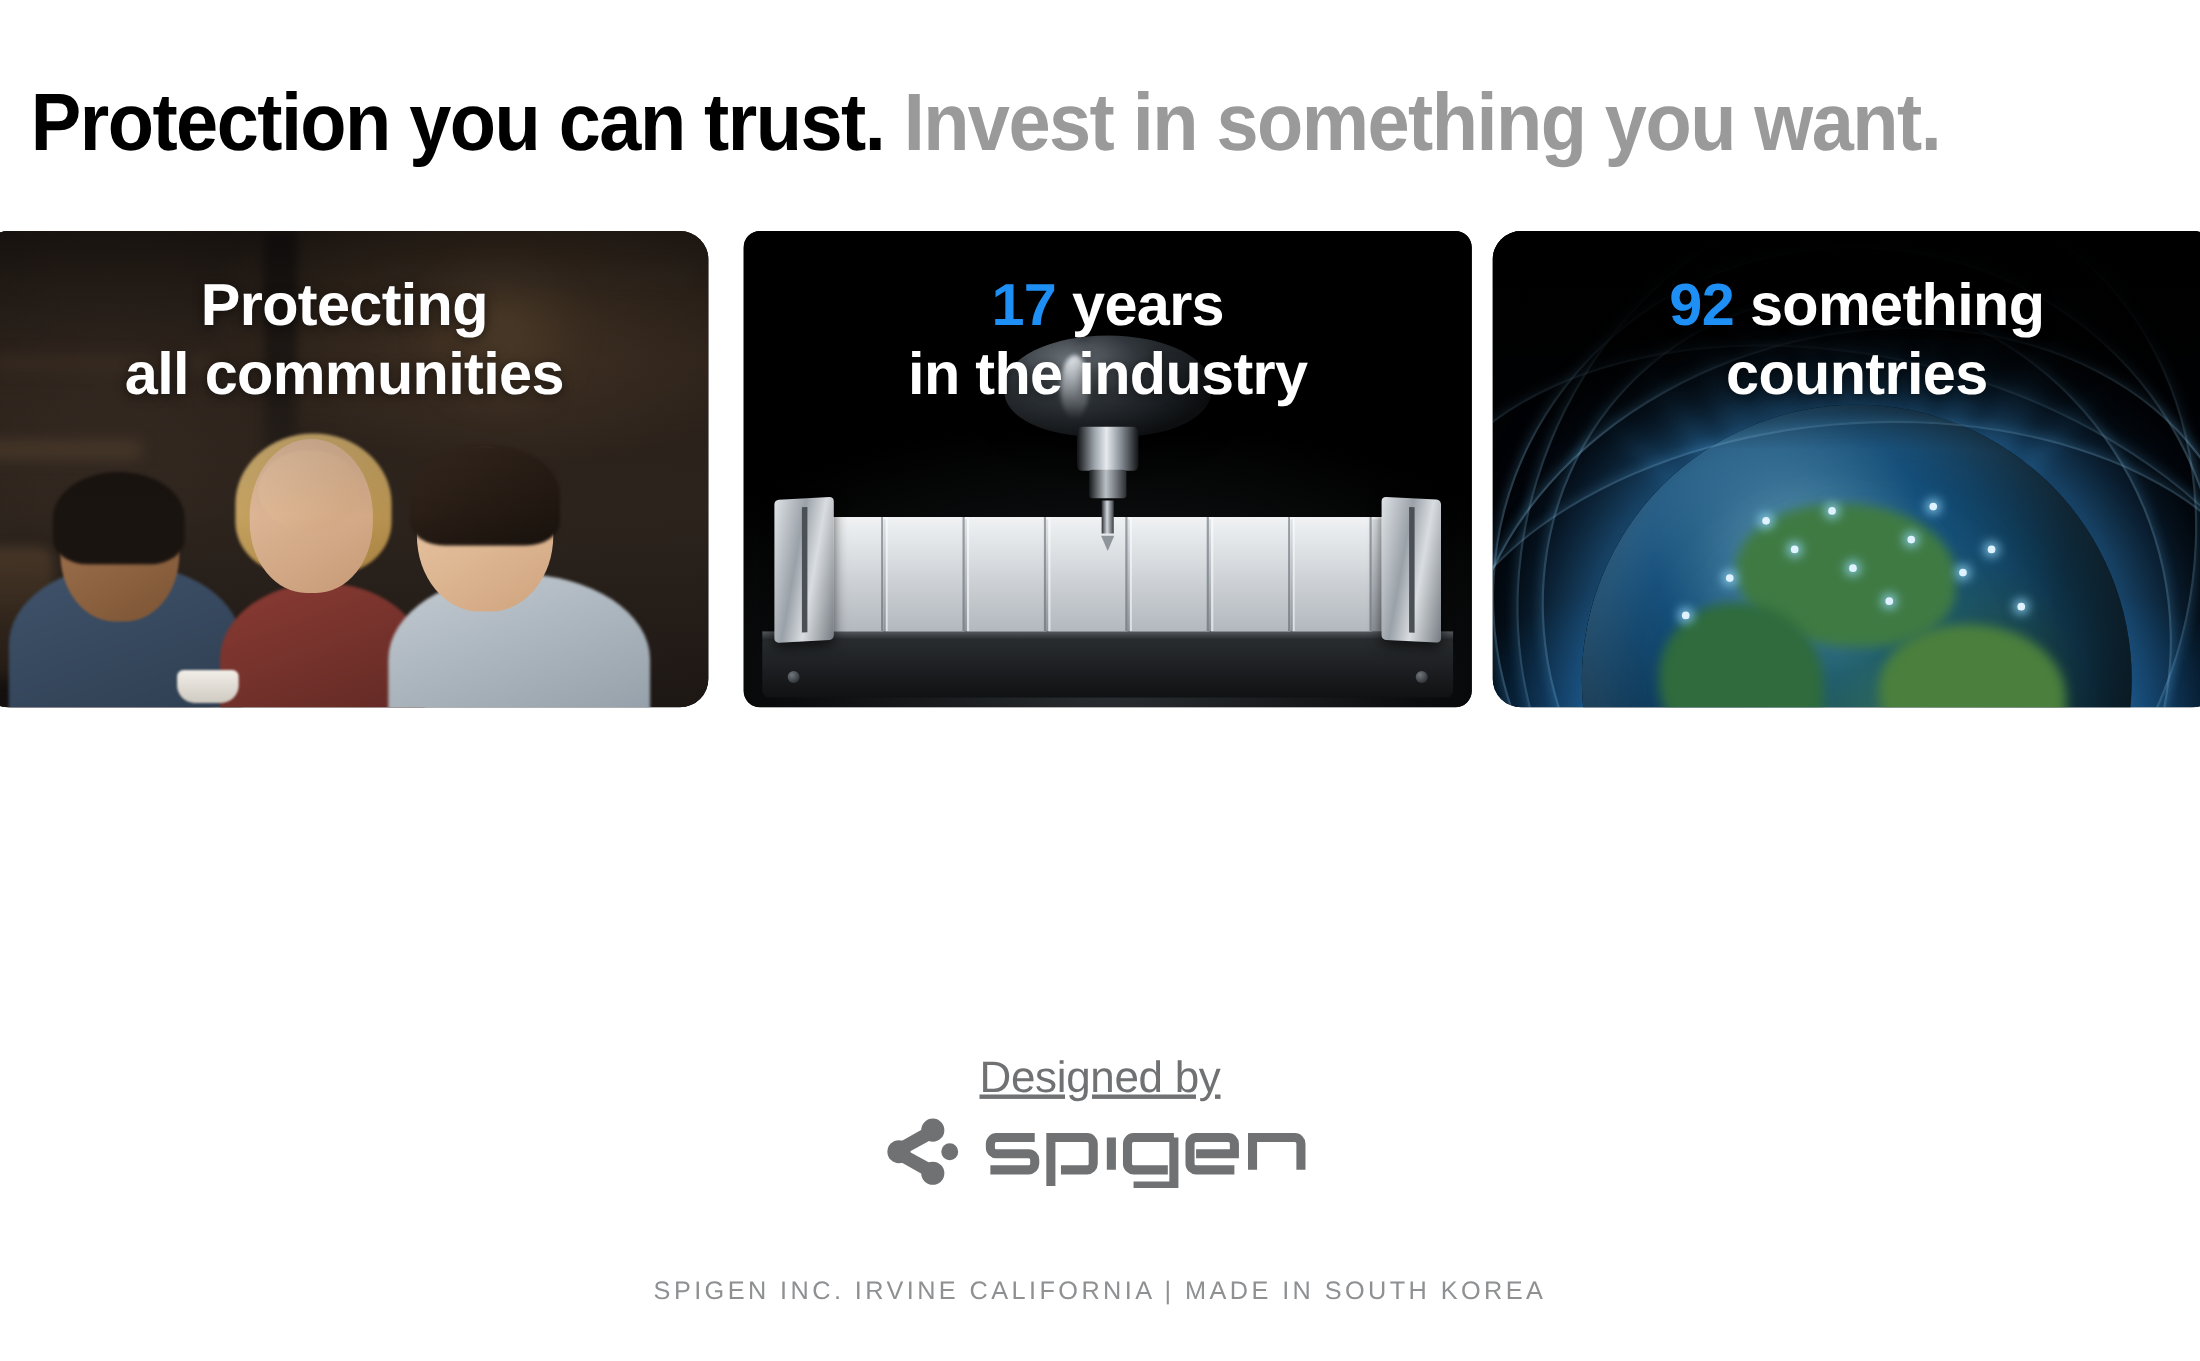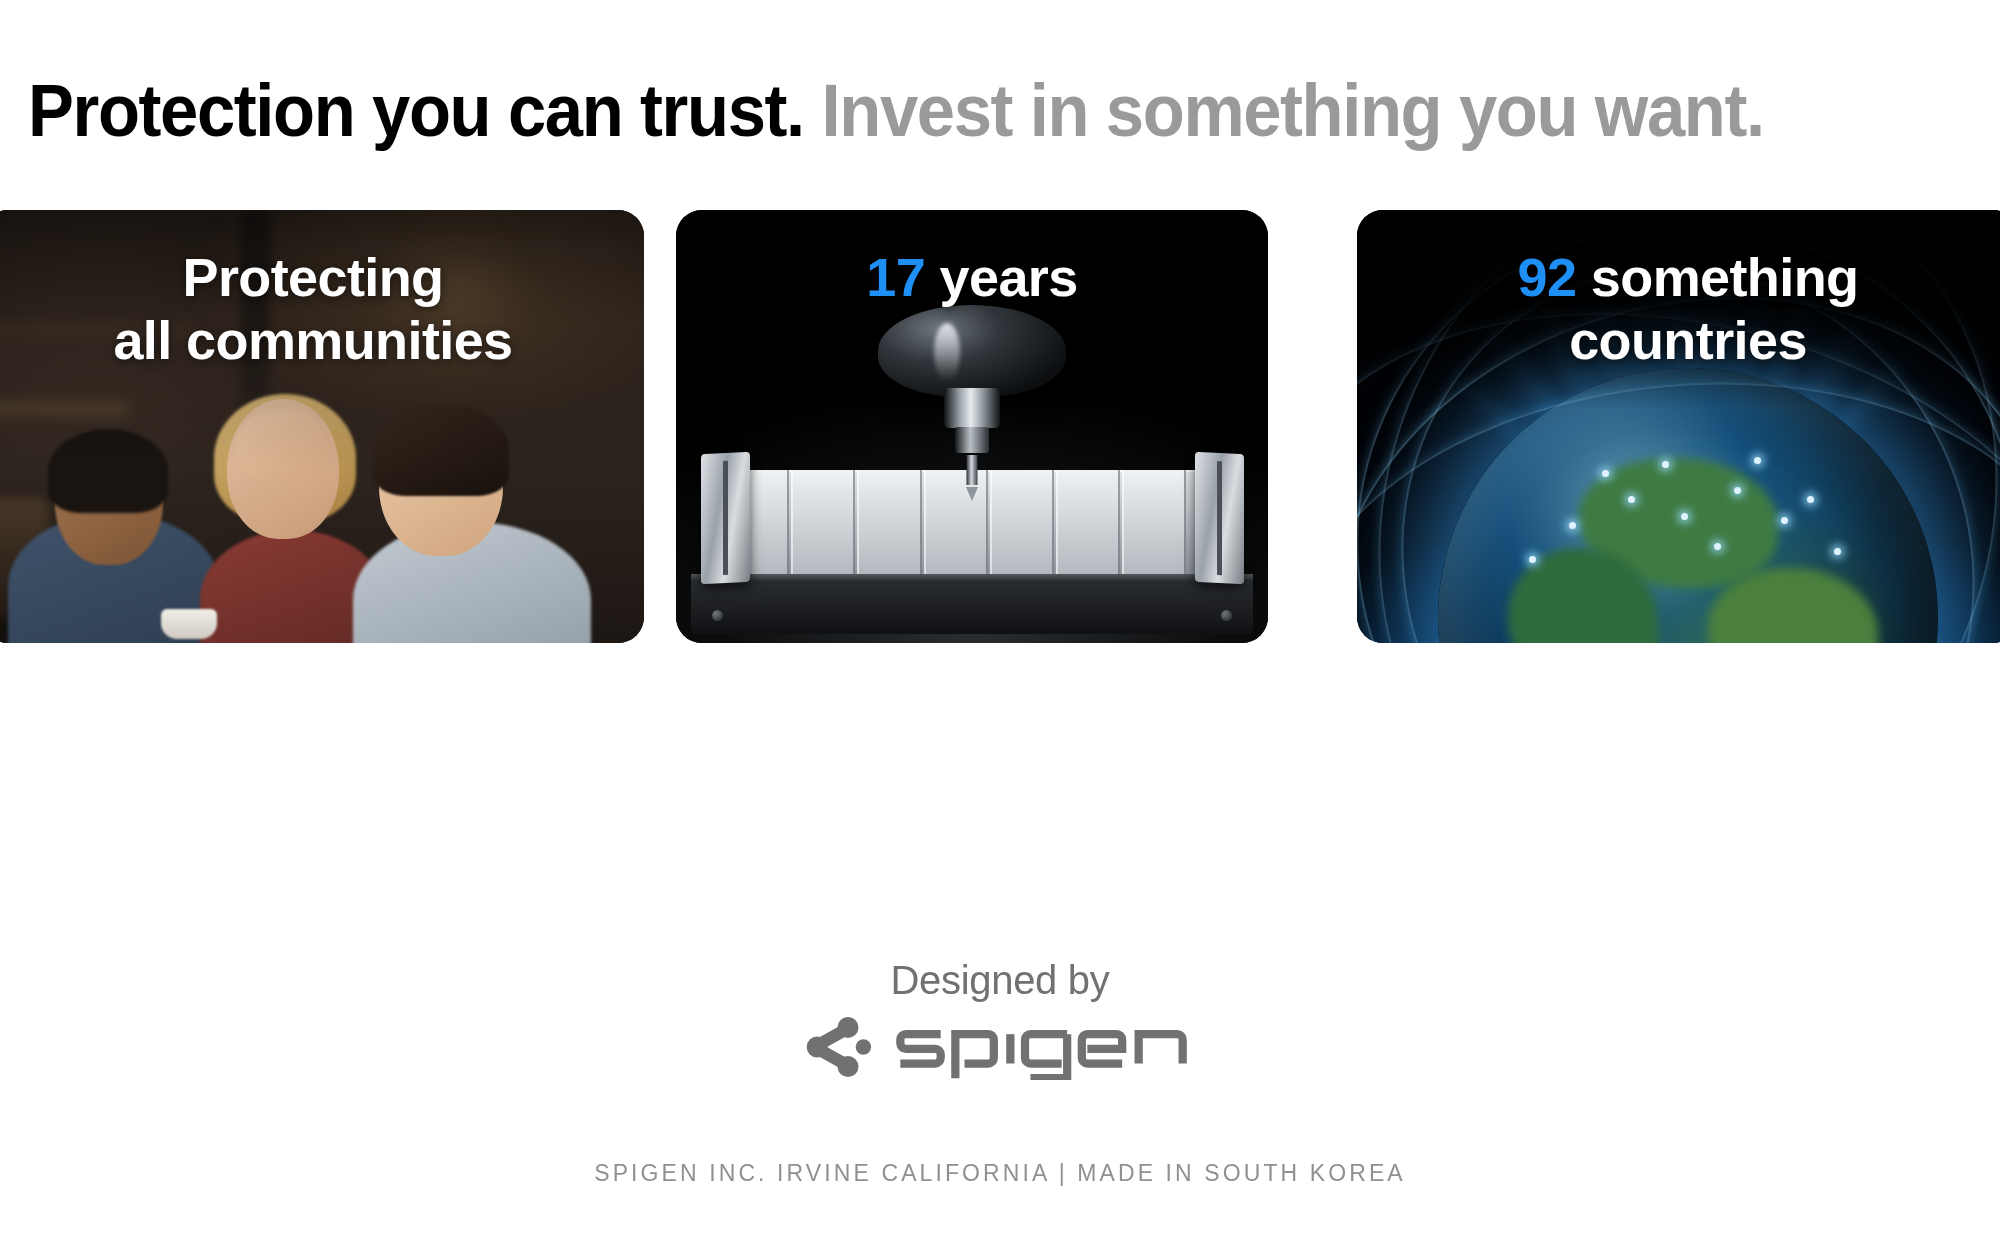--- a/index.html
+++ b/index.html
@@ -22,21 +22,21 @@
   .headline .light{color:#9a9a9a;font-weight:bold;}
 
   
   .card-row{position:absolute;left:0;top:210px;width:2000px;height:433px;}
   .card{
     position:absolute;top:0;height:433px;
     border-radius:26px;overflow:hidden;
     background:#000;
   }
   #card-1{left:-18px;width:662px;}
-  #card-2{left:676px;width:592px;}
+  #card-2{left:676px;width:662px;border-radius:15px;}
   #card-3{left:1357px;width:662px;}
 
   .card-art{position:absolute;inset:0;overflow:hidden;}
   .card-caption{
     position:absolute;left:0;right:0;top:36px;
     text-align:center;color:#fff;
     font-size:54px;font-weight:bold;line-height:1.16;
     letter-spacing:-.6px;z-index:5;
     text-shadow:0 2px 10px rgba(0,0,0,.55);
   }
@@ -155,21 +155,21 @@
   .arc{position:absolute;left:50%;bottom:-52%;transform:translateX(-50%);
     border:2px solid rgba(150,215,255,.58);border-radius:50%;
     box-shadow:0 0 12px rgba(110,200,255,.55);}
   .node{position:absolute;width:7px;height:7px;border-radius:50%;
     background:#dff2ff;box-shadow:0 0 10px 3px rgba(150,220,255,.95);}
   .card3-top-fade{position:absolute;left:0;right:0;top:0;height:46%;
     background:linear-gradient(180deg,#000 0%,rgba(0,0,0,.86) 48%,rgba(0,0,0,0) 100%);}
 
   
   .brand{position:absolute;left:0;right:0;top:960px;text-align:center;}
-  .designed-by{font-size:40px;color:#6f7173;letter-spacing:-.3px;line-height:1;}
+  .designed-by{font-size:40px;color:#6f7173;letter-spacing:-.3px;line-height:1;text-decoration:underline;}
   .logo-row{margin-top:12px;display:flex;align-items:center;justify-content:center;gap:16px;}
   .logo-mark{width:72px;height:70px;display:block;}
   .logo-word{height:66px;display:block;}
 
   .legal{position:absolute;left:0;right:0;top:1160px;text-align:center;
     font-size:23px;color:#8e9092;letter-spacing:3.1px;white-space:nowrap;}
 </style>
 </head>
 <body>
 
@@ -234,20 +234,21 @@
       <div class="cnc-spindle-hi"></div>
       <div class="cnc-collet"></div>
       <div class="cnc-collet2"></div>
       <div class="cnc-bit"></div>
       <div class="cnc-bit-tip"></div>
       <div class="cnc-screw" style="left:6%;bottom:5%;"></div>
       <div class="cnc-screw" style="right:6%;bottom:5%;"></div>
     </div>
     <div class="card-caption">
       <div><span class="num">17</span><span> years</span></div>
+      <div>in the industry</div>
     </div>
   </div>
 
   <div class="card" id="card-3">
     <div class="card-art">
       <div class="globe-bg"></div>
       <div id="ray-layer">
           <div class="ray" style="transform: translateX(-50%) rotate(-46deg); opacity: 0.61; width: 16px;"></div>
           <div class="ray" style="transform: translateX(-50%) rotate(-36deg); opacity: 0.7; width: 23px;"></div>
           <div class="ray" style="transform: translateX(-50%) rotate(-26deg); opacity: 0.77; width: 30px;"></div>

